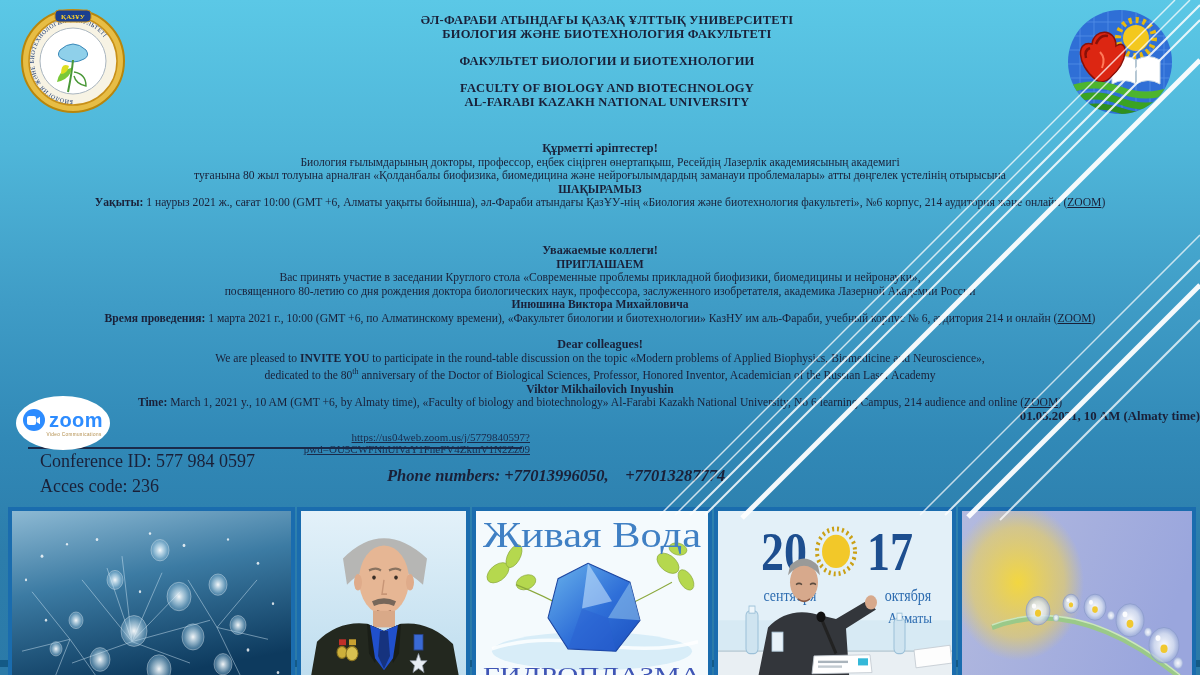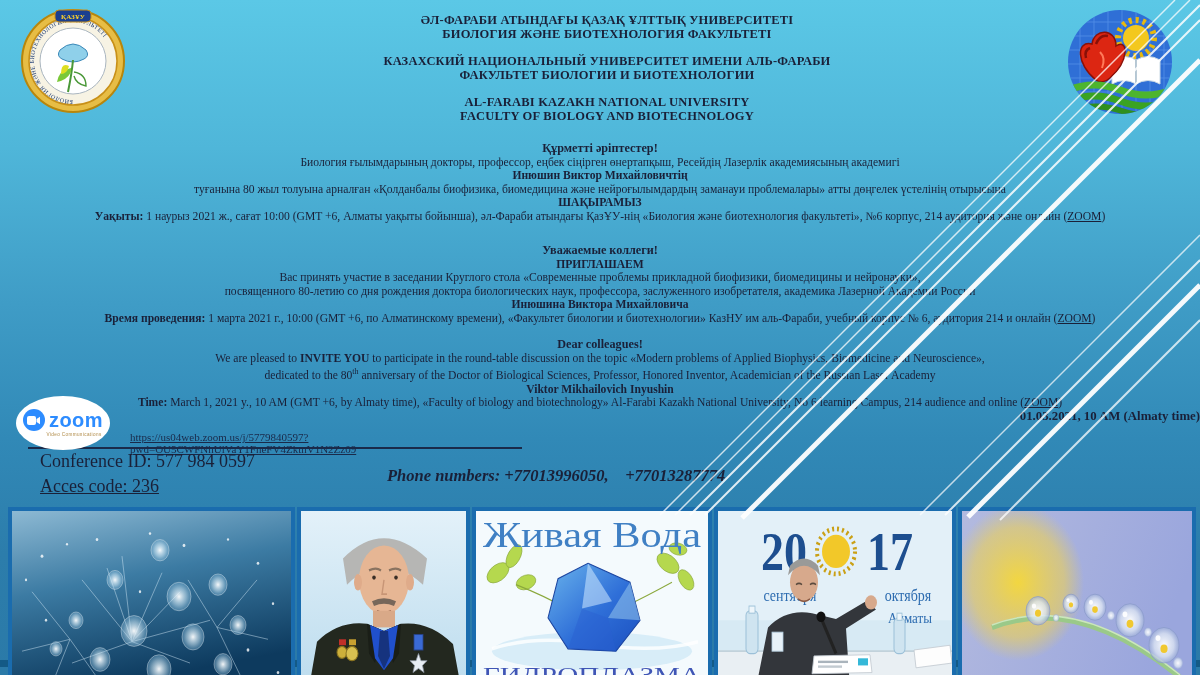--- a/index.html
+++ b/index.html
@@ -16,24 +16,24 @@
   .zlink{color:#1a2038;text-decoration:underline;}
   sup{font-size:8px;}
   .dateline{position:absolute;top:409px;left:0;right:0;text-align:right;font-weight:bold;font-size:12.8px;}
   .zoom-logo{position:absolute;left:16px;top:396px;width:94px;height:54px;background:#fff;border-radius:50%;z-index:4;
     display:flex;flex-direction:column;align-items:center;justify-content:center;}
   .zoom-row{display:flex;align-items:center;gap:4px;}
   .zoom-word{font-family:"Liberation Sans",sans-serif;font-weight:bold;font-size:20px;color:#2D8CFF;letter-spacing:.5px;line-height:18px;}
   .zoom-sub{font-family:"Liberation Sans",sans-serif;font-size:4.6px;color:#b08a46;letter-spacing:.4px;margin:1px 0 0 22px;}
   .zcam{width:22px;height:22px;border-radius:50%;background:#2D8CFF;display:flex;align-items:center;justify-content:center;}
   .link-underline{position:absolute;left:28px;top:447px;width:494px;height:2px;background:#1a2a4a;}
-  .zoom-url{position:absolute;left:130px;top:431px;width:400px;text-align:left;font-size:11px;}
+  .zoom-url{position:absolute;left:130px;top:431px;width:400px;text-align:right;font-size:11px;}
   .zoom-url a{color:#1a2a4a;}
   .conf-id{position:absolute;left:40px;top:451px;font-size:18px;}
-  .acc-code{position:absolute;left:40px;top:476px;font-size:18px;text-decoration:underline;}
+  .acc-code{position:absolute;left:40px;top:476px;font-size:18px;}
   .phones{position:absolute;left:387px;top:466px;font-size:16.5px;font-weight:bold;font-style:italic;white-space:pre;}
   .photo{position:absolute;top:507px;height:185px;border:4px solid #1a6cae;box-sizing:border-box;background:#08304e;z-index:2;}
   .photo svg{display:block;width:100%;height:100%;}
   .band{position:absolute;left:0;right:0;top:660px;height:7px;background:#145a86;z-index:1;}
   .emblem{position:absolute;top:8px;z-index:3;}
   .emblem.left{left:20px;}
   .emblem.right{left:1066px;}
   .lines-layer{position:absolute;inset:0;z-index:10;pointer-events:none;}
   svg text{font-family:"Liberation Serif",serif;}
 </style>
@@ -41,26 +41,25 @@
 <body>
 
 <div class="poster">
 
   <div class="hdr">
     <div class="grp">
       <div>ӘЛ-ФАРАБИ АТЫНДАҒЫ ҚАЗАҚ ҰЛТТЫҚ УНИВЕРСИТЕТІ</div>
       <div>БИОЛОГИЯ ЖӘНЕ БИОТЕХНОЛОГИЯ ФАКУЛЬТЕТІ</div>
     </div>
     <div class="grp">
-      <div>КАЗАХСКИЙ НАЦИОНАЛЬНЫЙ УНИВЕРСИТЕТ ИМЕНИ АЛЬ-ФАРАБИ</div>
       <div>ФАКУЛЬТЕТ БИОЛОГИИ И БИОТЕХНОЛОГИИ</div>
     </div>
     <div class="grp">
+      <div>FACULTY OF BIOLOGY AND BIOTECHNOLOGY</div>
       <div>AL-FARABI KAZAKH NATIONAL UNIVERSITY</div>
-      <div>FACULTY OF BIOLOGY AND BIOTECHNOLOGY</div>
     </div>
   </div>
 
   <div class="emblem left">
     <svg width="106" height="106" viewBox="0 0 106 106">
       <circle cx="53" cy="53" r="51" fill="#e7bd45" stroke="#b8860b" stroke-width="2"></circle>
       <circle cx="53" cy="53" r="44" fill="#f7f3e4" stroke="#c89018" stroke-width="1.5"></circle>
       <circle cx="53" cy="53" r="33" fill="#ffffff" stroke="#aab6c0" stroke-width="1"></circle>
       <defs>
           <path id="ringPath" d="M53,92 a39,39 0 1,1 0.01,0"></path>
@@ -108,21 +107,20 @@
           <path d="M2,93 Q28,83 54,93 T106,93" stroke="#3aa322" stroke-width="7"></path>
           <path d="M4,103 Q30,94 56,103 T106,102" stroke="#2f8f1e" stroke-width="6"></path>
         </g>
       </g>
     </svg>
   </div>
 
   <div class="blk" style="top:142px;">
     <div class="sal">Құрметті әріптестер!</div>
     <div>Биология ғылымдарының докторы, профессор, еңбек сіңірген өнертапқыш, Ресейдің Лазерлік академиясының академигі</div>
-    <div class="b">Инюшин Виктор Михайловичтің</div>
     <div>туғанына 80 жыл толуына арналған «Қолданбалы биофизика, биомедицина және нейроғылымдардың заманауи проблемалары» атты дөңгелек үстелінің отырысына</div>
     <div class="b">ШАҚЫРАМЫЗ</div>
     <div><b>Уақыты:</b><span> 1 наурыз 2021 ж., сағат 10:00 (GMT +6, Алматы уақыты бойынша), әл-Фараби атындағы ҚазҰУ-нің «Биология және биотехнология факультеті»,  №6 корпус, 214 аудитория және онлайн (</span><a href="#" class="zlink">ZOOM</a><span>)</span></div>
   </div>
 
   <div class="blk" style="top:244px;">
     <div class="sal">Уважаемые коллеги!</div>
     <div class="b">ПРИГЛАШАЕМ</div>
     <div>Вас принять участие в заседании Круглого стола «Современные проблемы прикладной биофизики, биомедицины и нейронауки»,</div>
     <div>посвященного 80-летию со дня рождения доктора биологических наук, профессора, заслуженного изобретателя, академика Лазерной Академии России</div>

